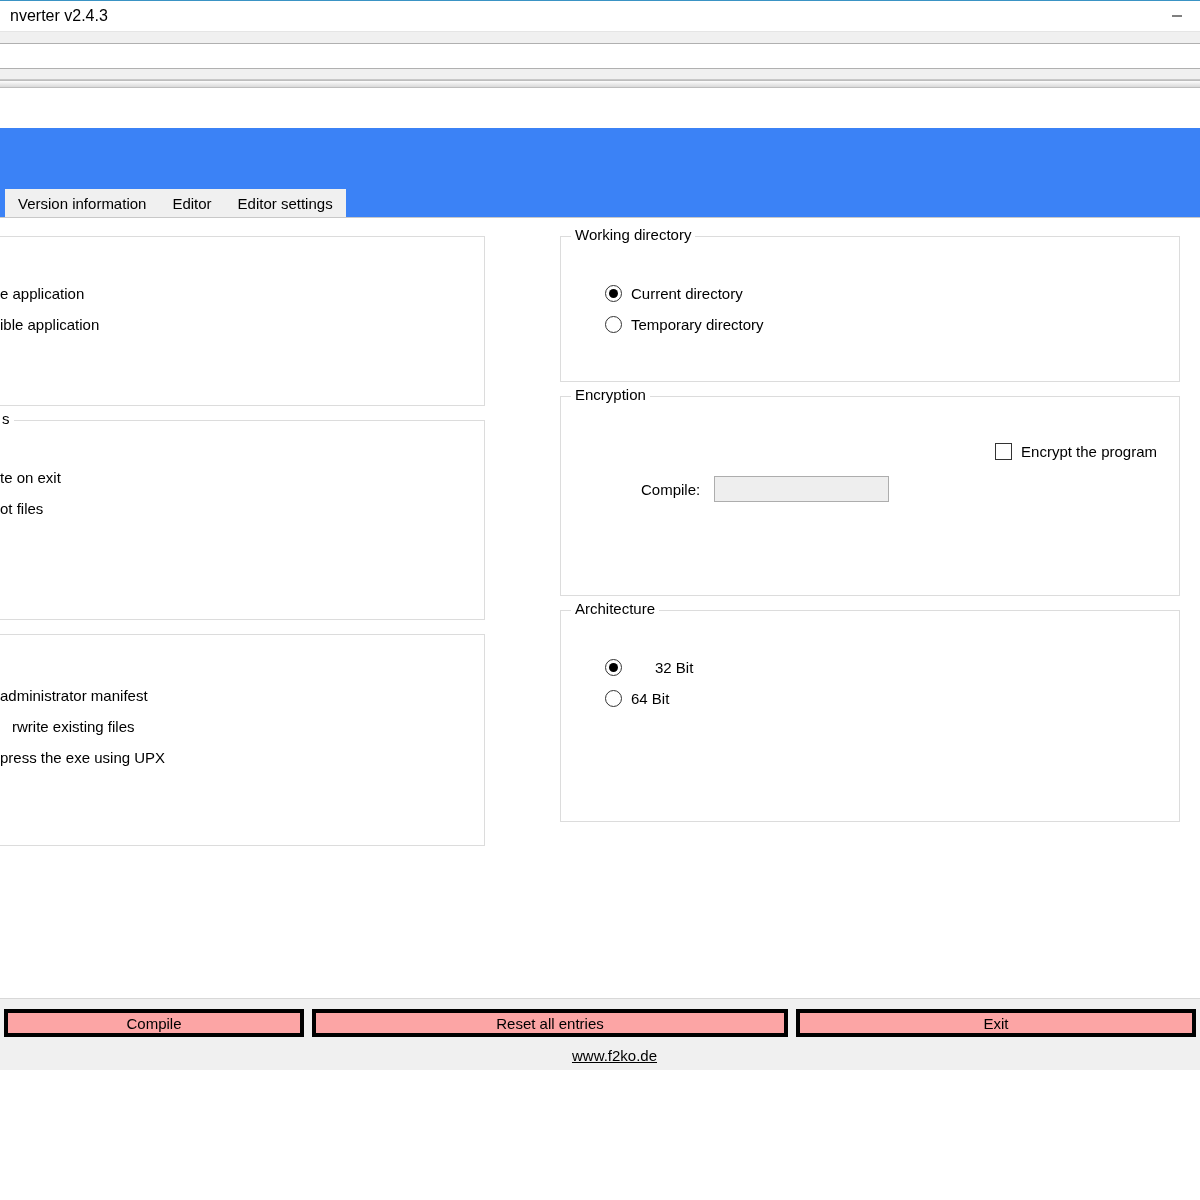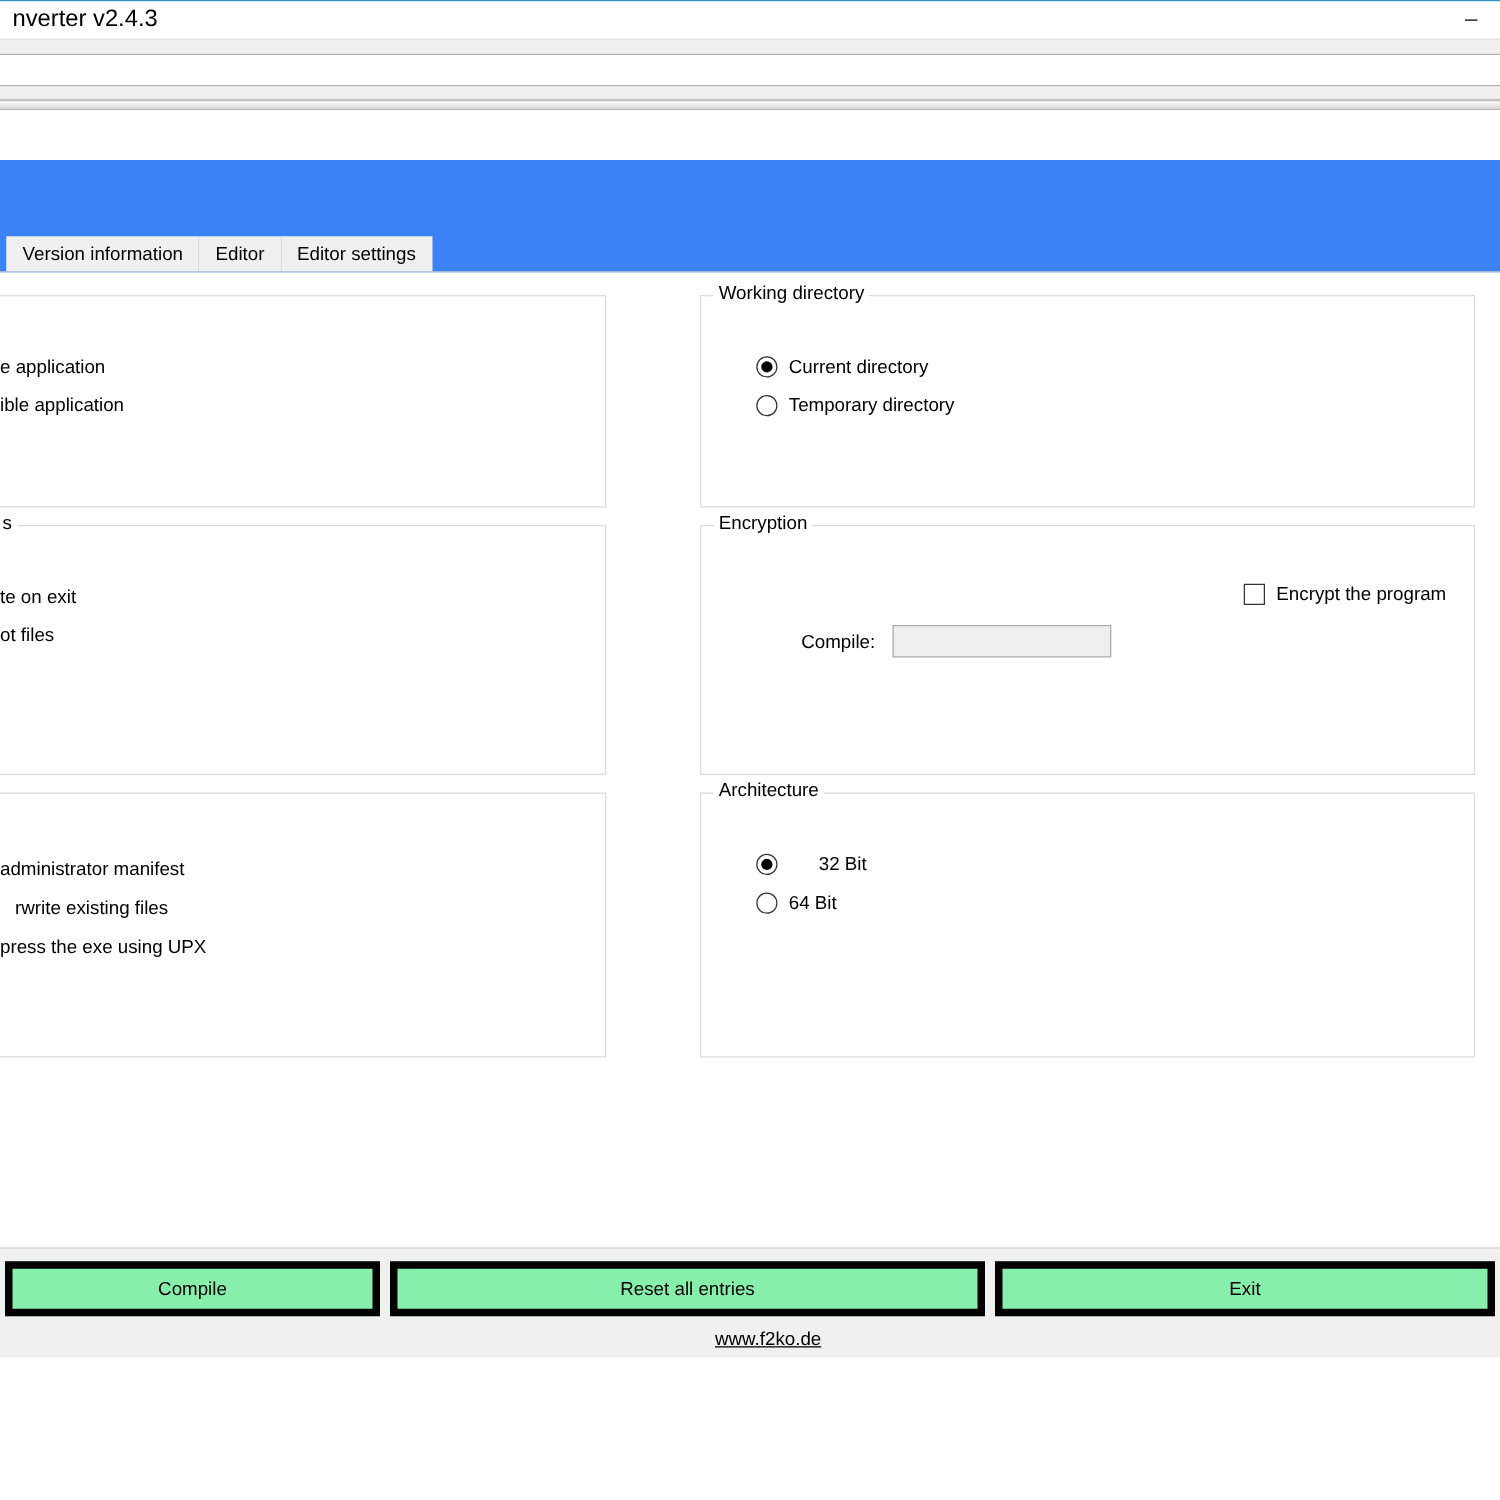--- a/index.html
+++ b/index.html
@@ -14,21 +14,21 @@
 }
 .titlebar {
   height: 31px;
   background: #fff;
   border-top: 1px solid #3a93c4;
   display: flex;
   align-items: center;
   justify-content: space-between;
   padding: 0 0 0 10px;
 }
-.titlebar-text { font-size: 19px; }
+.titlebar-text { font-size: 16px; }
 .win-controls { display: flex; height: 100%; }
 .win-btn {
   width: 46px; height: 100%;
   display: flex; align-items: center; justify-content: center;
   font-size: 18px; font-weight: 300;
 }
 .toolbar-zone {
   background: #f0f0f0;
   border-top: 1px solid #e5e5e5;
 }
@@ -114,23 +114,23 @@
   width: 175px; height: 26px; background: #eeeeee;
   border: 1px solid #adadad;
 }
 .footer-btns {
   background: #f0f0f0;
   border-top: 1px solid #d8d8d8;
   display: flex; gap: 8px;
   padding: 10px 4px 4px 4px;
 }
 .footer-btns .btn {
-  flex: 1; height: 44px;
-  background: #86efac;
-  border: 6px solid #000000;
+  flex: 1; height: 28px;
+  background: #fca5a5;
+  border: 4px solid #000000;
   display: flex; align-items: center; justify-content: center;
   font-size: 15px;
 }
 .link-row {
   background: #f0f0f0;
   text-align: center; padding: 6px 0 6px 0;
 }
 .link-row a { color: #000; font-size: 15px; margin-left: 29px; }
 </style>
 </head>
@@ -192,21 +192,21 @@
           <span>rwrite existing files</span>
         </div>
         <div class="opt-row" style="margin-left:0;">
           <span>press the exe using UPX</span>
         </div>
       </div>
     </div>
 
     <div class="col" style="padding-left:55px;">
 
-      <div class="groupbox" style="height:170px;">
+      <div class="groupbox" style="height:146px;">
         <span class="legend">Working directory</span>
         <div class="opt-row" style="margin-top:18px;">
           <span class="radio">
               <span class="dot"></span>
             </span>
           <span>Current directory</span>
         </div>
         <div class="opt-row">
           <span class="radio"></span>
           <span>Temporary directory</span>

